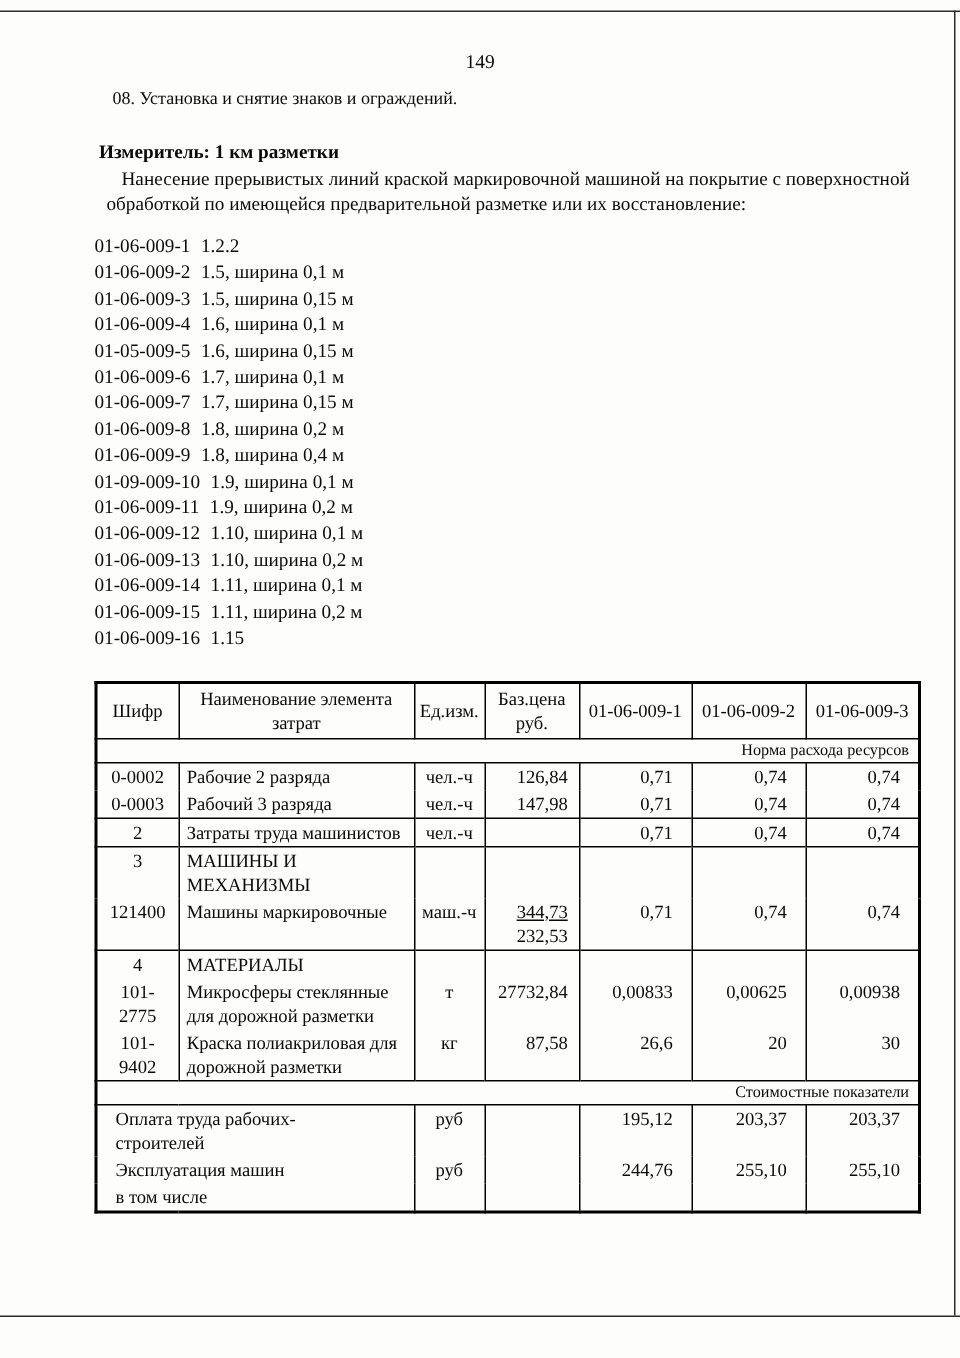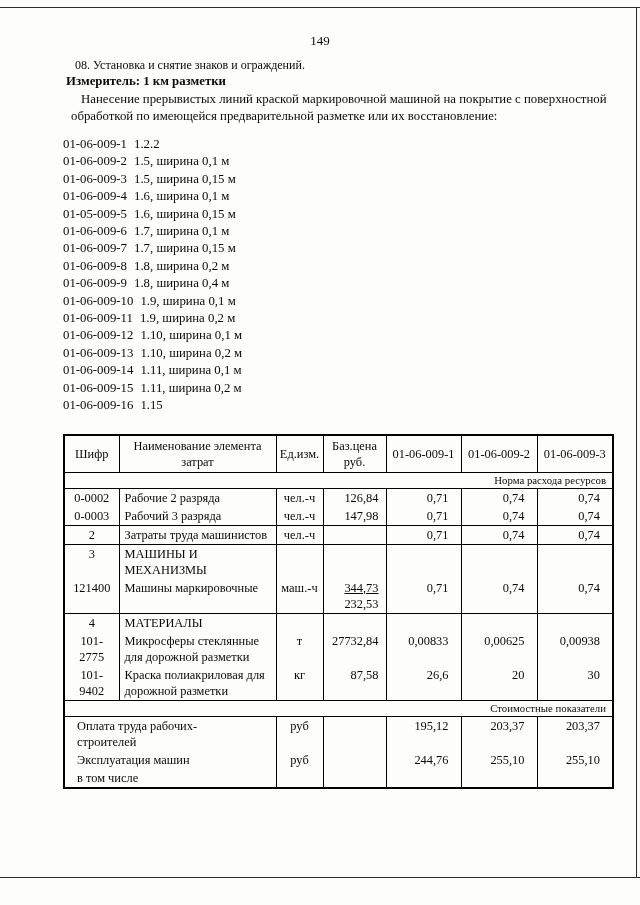--- a/index.html
+++ b/index.html
@@ -15,21 +15,21 @@
   .scan-line { position: absolute; background: #2b2b2b; }
   .scan-top    { top: 7px; left: 0; width: 640px; height: 1px; }
   .scan-right  { top: 7px; left: 636px; width: 1px; height: 870px; }
   .scan-bottom { top: 877px; left: 0; width: 640px; height: 1px; }
 
   .pageno { padding-top: 33px; text-align: center; font-size: 13px; }
 
   .content { margin-left: 63px; width: 549px; }
 
   .section-title { margin-top: 9px; margin-left: 12px; font-size: 12px; }
-  .measure-line  { margin-top: 1px; margin-left: 3px;  font-size: 12.8px; font-weight: bold; }
+  .measure-line  { margin-top: 21px; margin-left: 3px;  font-size: 12.8px; font-weight: bold; }
   .description   { margin-top: 2px; margin-left: 8px; width: 536px; text-indent: 10px;
                    font-size: 12.8px; line-height: 17px; }
 
   .codes { margin-top: 11px; font-size: 12.8px; line-height: 17.4px; }
   .code-item .code { margin-right: 7px; }
 
   table.cost-table {
     margin-top: 19px;
     border-collapse: collapse;
     border: 2px solid #000;
@@ -92,21 +92,21 @@
     <div class="codes">
       <div class="code-item"><span class="code">01-06-009-1</span><span>1.2.2</span></div>
       <div class="code-item"><span class="code">01-06-009-2</span><span>1.5, ширина 0,1 м</span></div>
       <div class="code-item"><span class="code">01-06-009-3</span><span>1.5, ширина 0,15 м</span></div>
       <div class="code-item"><span class="code">01-06-009-4</span><span>1.6, ширина 0,1 м</span></div>
       <div class="code-item"><span class="code">01-05-009-5</span><span>1.6, ширина 0,15 м</span></div>
       <div class="code-item"><span class="code">01-06-009-6</span><span>1.7, ширина 0,1 м</span></div>
       <div class="code-item"><span class="code">01-06-009-7</span><span>1.7, ширина 0,15 м</span></div>
       <div class="code-item"><span class="code">01-06-009-8</span><span>1.8, ширина 0,2 м</span></div>
       <div class="code-item"><span class="code">01-06-009-9</span><span>1.8, ширина 0,4 м</span></div>
-      <div class="code-item"><span class="code">01-06-009-10</span><span>1.9, ширина 0,1 м</span></div>
+      <div class="code-item"><span class="code">01-09-009-10</span><span>1.9, ширина 0,1 м</span></div>
       <div class="code-item"><span class="code">01-06-009-11</span><span>1.9, ширина 0,2 м</span></div>
       <div class="code-item"><span class="code">01-06-009-12</span><span>1.10, ширина 0,1 м</span></div>
       <div class="code-item"><span class="code">01-06-009-13</span><span>1.10, ширина 0,2 м</span></div>
       <div class="code-item"><span class="code">01-06-009-14</span><span>1.11, ширина 0,1 м</span></div>
       <div class="code-item"><span class="code">01-06-009-15</span><span>1.11, ширина 0,2 м</span></div>
       <div class="code-item"><span class="code">01-06-009-16</span><span>1.15</span></div>
     </div>
 
     <table class="cost-table">
       <colgroup>

